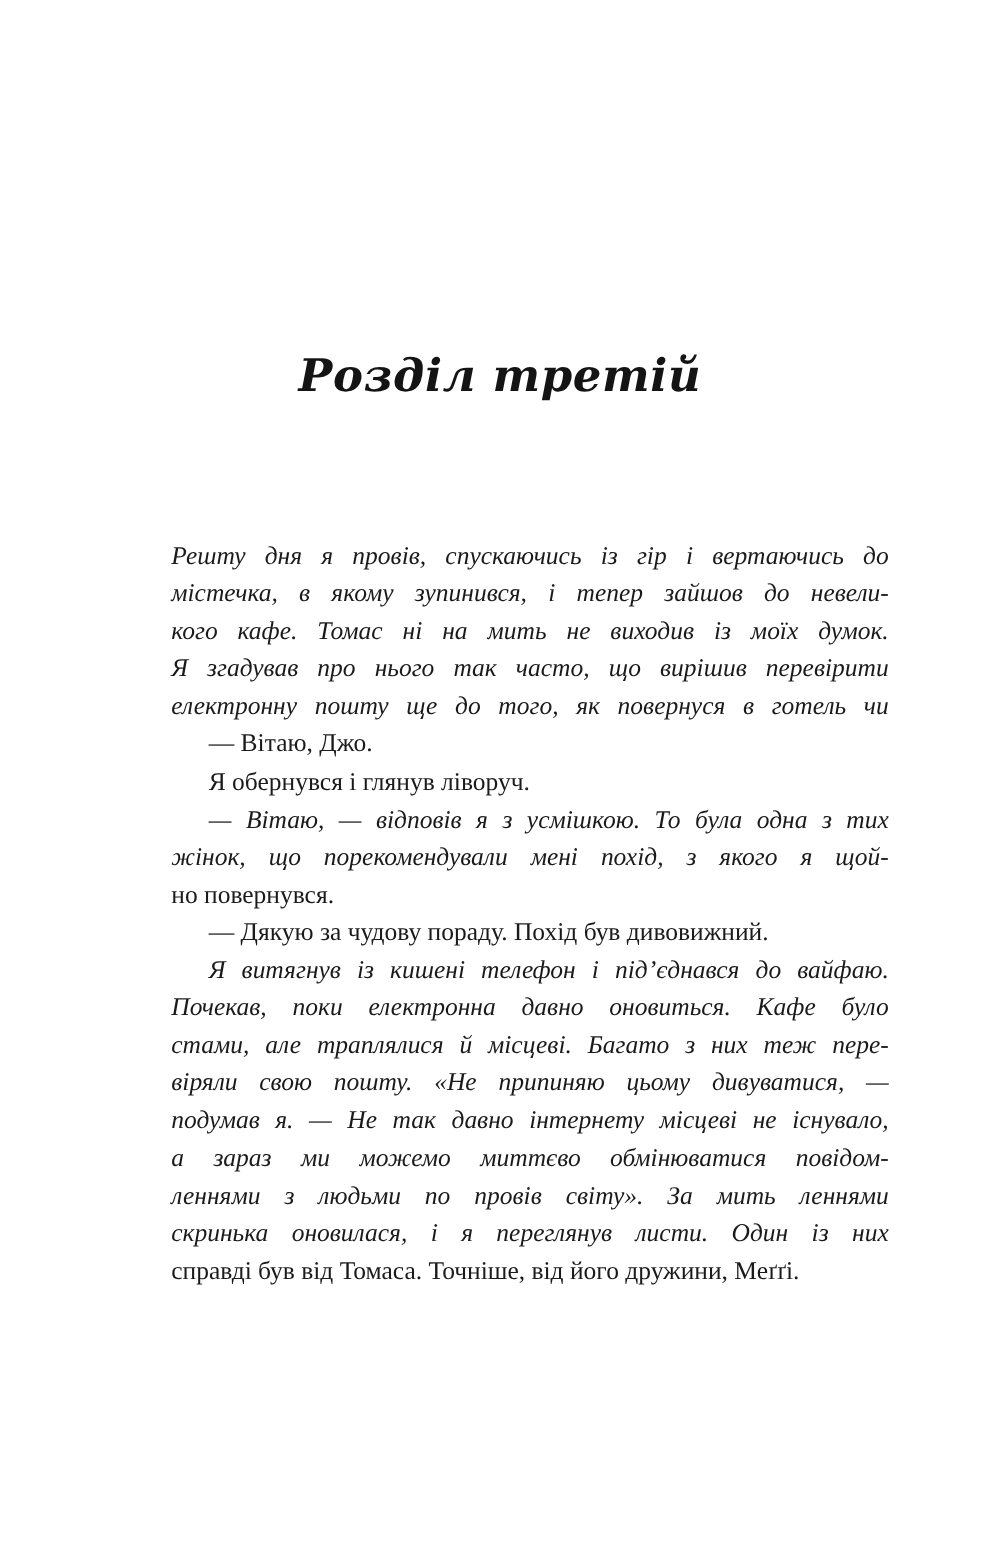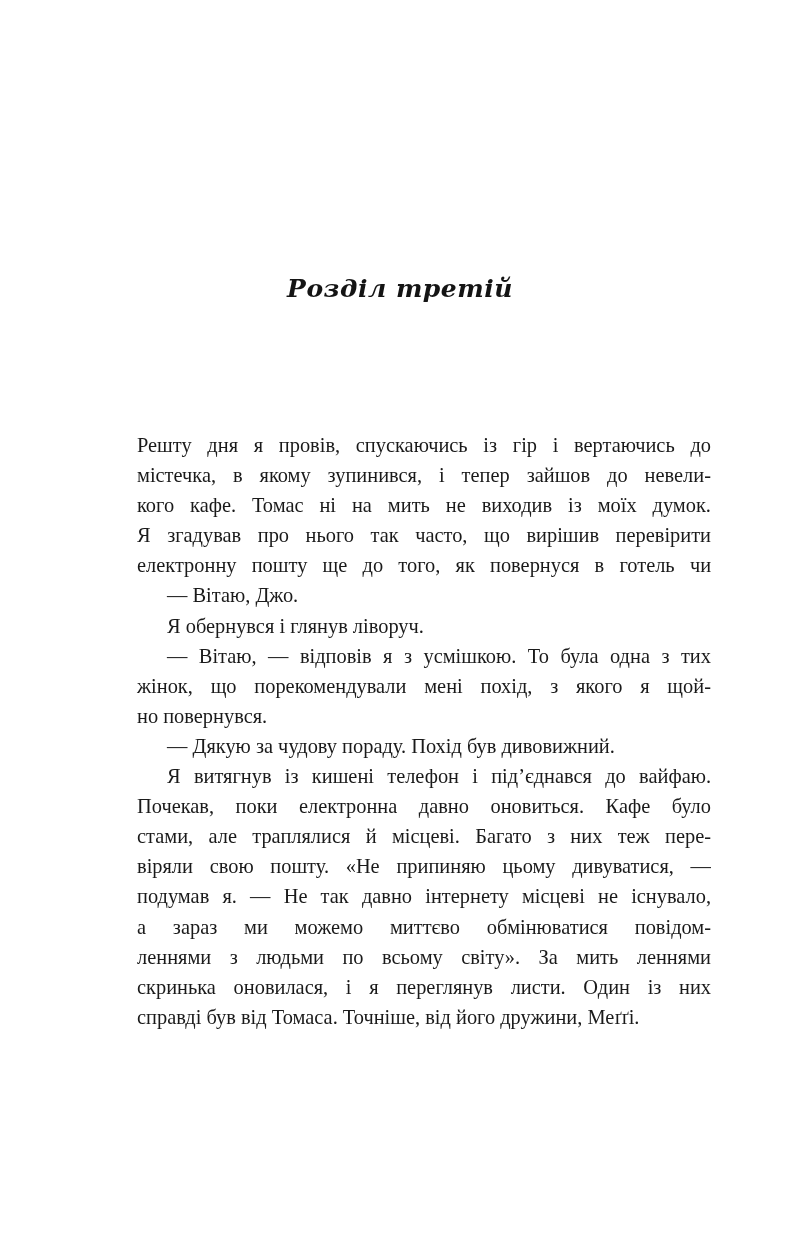--- a/index.html
+++ b/index.html
@@ -28,21 +28,21 @@
   
   .chapter-heading {
     position: absolute;
     left: 0;
     right: 0;
     top: 258px;
     text-align: center;
     font-family: "DejaVu Serif", "Liberation Serif", serif;
     font-style: italic;
     font-weight: 700;
-    font-size: 25px;
+    font-size: 36px;
     letter-spacing: 0.5px;
     color: #141414;
     line-height: 1.1;
     white-space: nowrap;
   }
 
   
   .text-block {
     position: absolute;
     left: 137px;
@@ -64,20 +64,21 @@
   
   .line {
     display: block;
     white-space: nowrap;
   }
 
   
   .line.justify {
     display: flex;
     white-space: normal;
+    font-style: italic;
   }
   .line.justify > .w {
     white-space: pre;
   }
   .line.justify > .gap {
     flex: 1 1 auto;
     min-width: 0.26em;
   }
 
   
@@ -372,21 +373,21 @@
         </span>
         <span class="line justify">
           <span class="w">леннями</span>
           <span class="gap"></span>
           <span class="w">з</span>
           <span class="gap"></span>
           <span class="w">людьми</span>
           <span class="gap"></span>
           <span class="w">по</span>
           <span class="gap"></span>
-          <span class="w">всьому</span>
+          <span class="w">провів</span>
           <span class="gap"></span>
           <span class="w">світу».</span>
           <span class="gap"></span>
           <span class="w">За</span>
           <span class="gap"></span>
           <span class="w">мить</span>
           <span class="gap"></span>
           <span class="w">леннями</span>
         </span>
         <span class="line justify">

